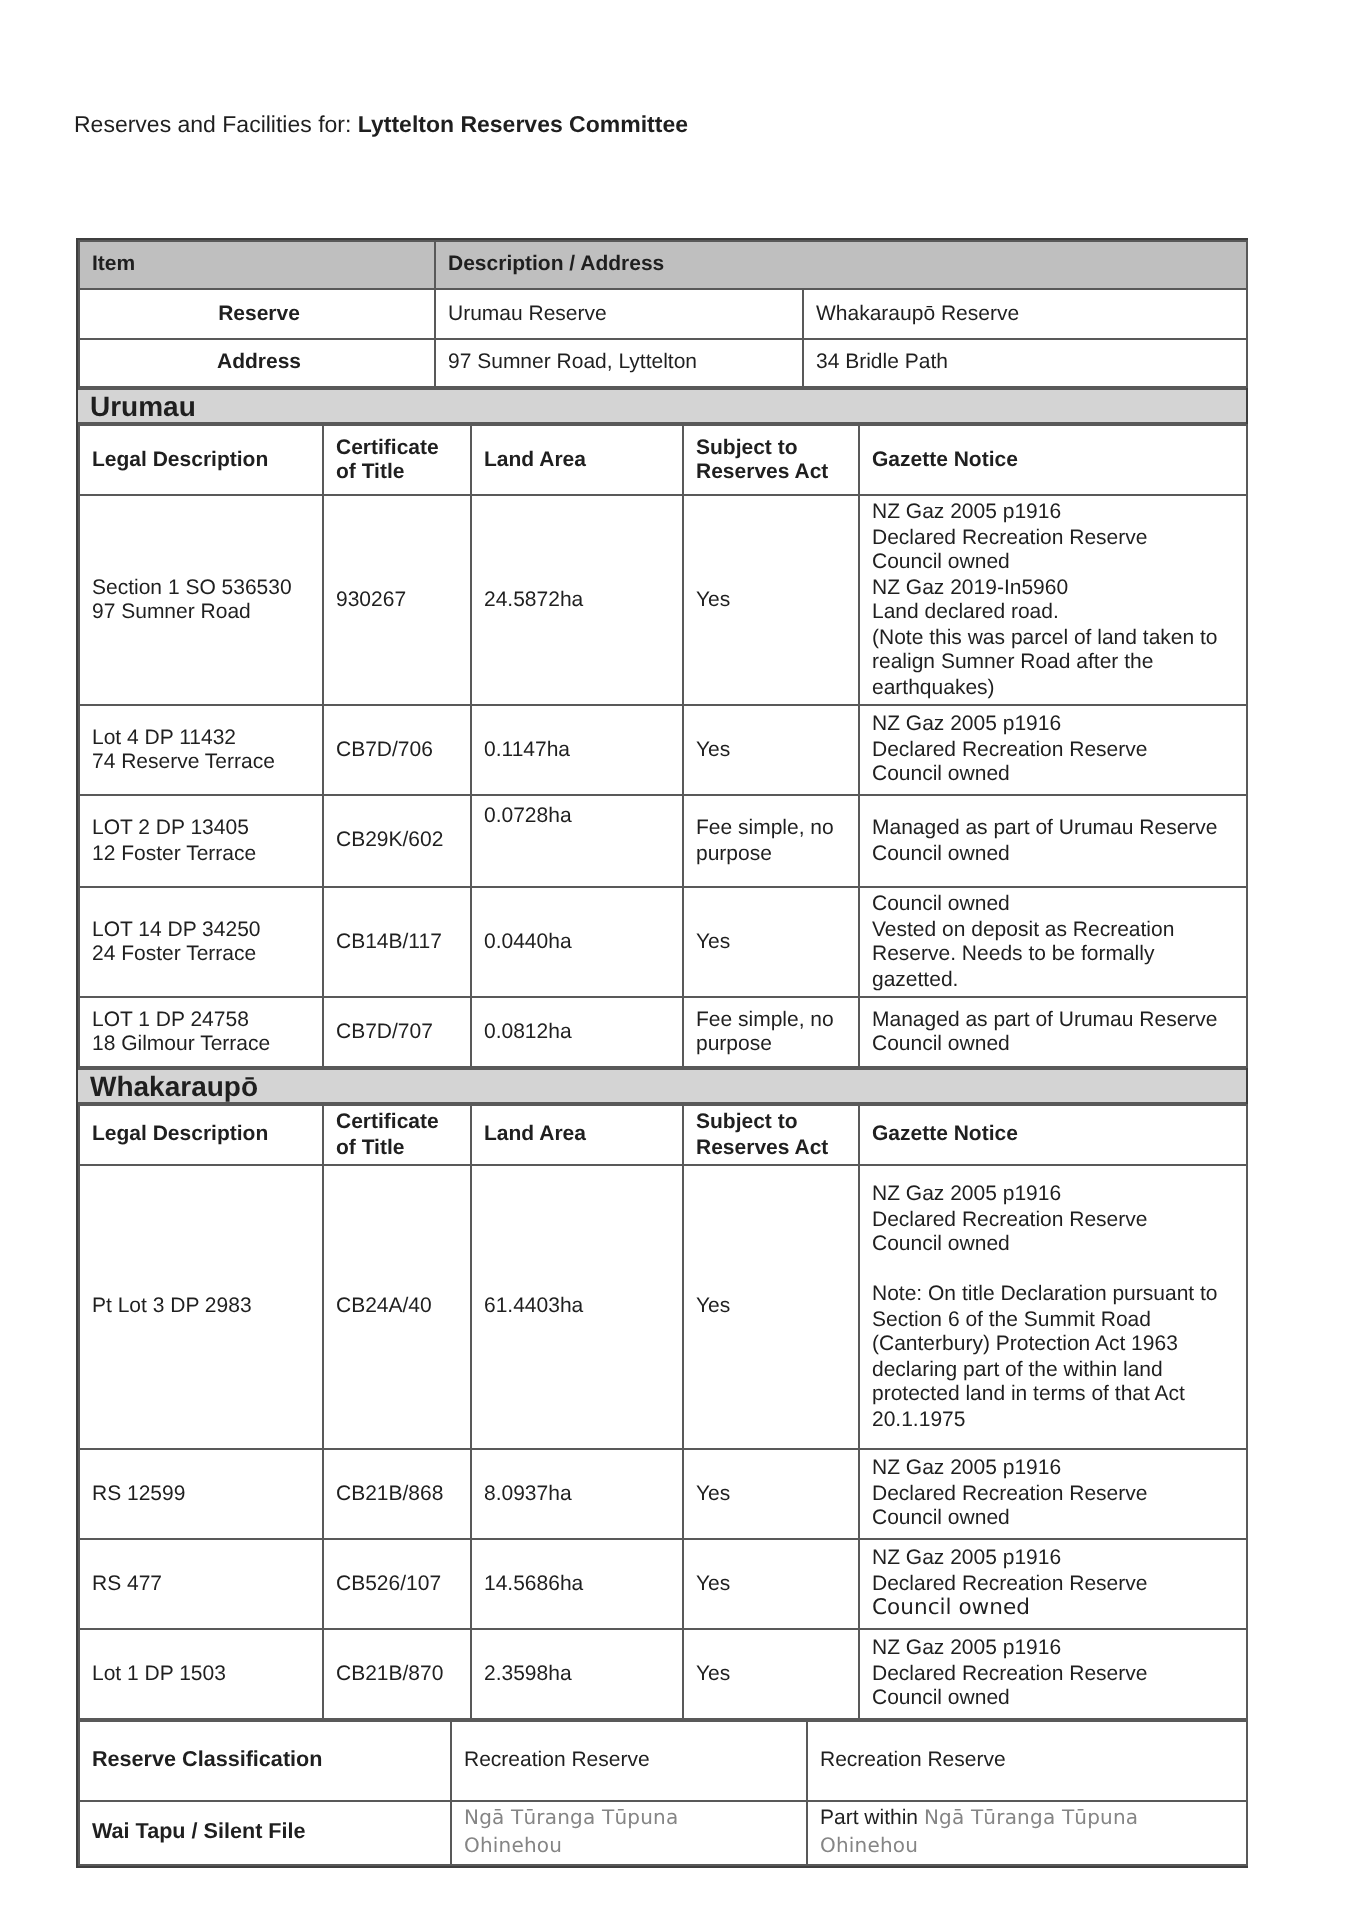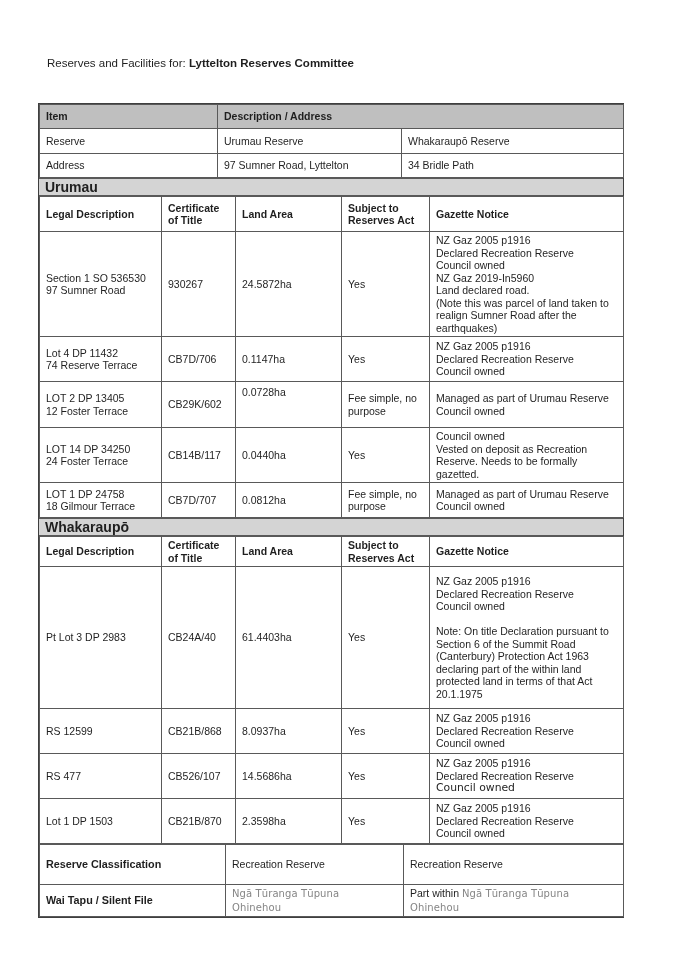--- a/index.html
+++ b/index.html
@@ -9,38 +9,38 @@
     --outer-border:#3f3f3f;
     --text:#1f1f1f;
     --muted:#858585;
   }
   html,body{margin:0;padding:0;}
   body{
     width:675px;height:955px;background:#ffffff;
     font-family:"Liberation Sans", sans-serif;color:var(--text);
   }
   .page{position:relative;width:675px;height:955px;background:#ffffff;overflow:hidden;}
-  .doc-title{position:absolute;left:47px;top:56px;font-size:11.5px;line-height:14px;white-space:nowrap;}
+  .doc-title{position:absolute;left:37px;top:56px;font-size:11.5px;line-height:14px;white-space:nowrap;}
   .doc-title .bold{font-weight:bold;}
-  .tables{position:absolute;left:38px;top:103px;width:584px;border:1.5px solid var(--outer-border);}
+  .tables{position:absolute;left:38px;top:119px;width:584px;border:1.5px solid var(--outer-border);}
   table{width:100%;border-collapse:collapse;table-layout:fixed;}
   td,th{
     border:1px solid var(--border);
     padding:2px 4px 2px 6px;
     font-size:10.5px;line-height:12.5px;
     vertical-align:middle;text-align:left;
     overflow:hidden;word-wrap:break-word;
   }
   th{font-weight:bold;}
   
   #t-summary thead th{background:var(--header-bg);}
   #t-summary thead tr{height:24px;}
   #t-summary tbody tr:nth-child(1){height:25px;}
   #t-summary tbody tr:nth-child(2){height:24px;}
-  #t-summary .row-label{font-weight:normal;}
+  #t-summary .row-label{font-weight:bold;text-align:center;}
   
   .band{
     background:var(--band-bg);
     border-top:1px solid var(--border);
     border-bottom:1px solid var(--border);
     font-weight:bold;font-size:14px;line-height:13px;
     padding:2px 6px 1px 6px;
   }
   
   #t-urumau thead tr{height:35px;}

